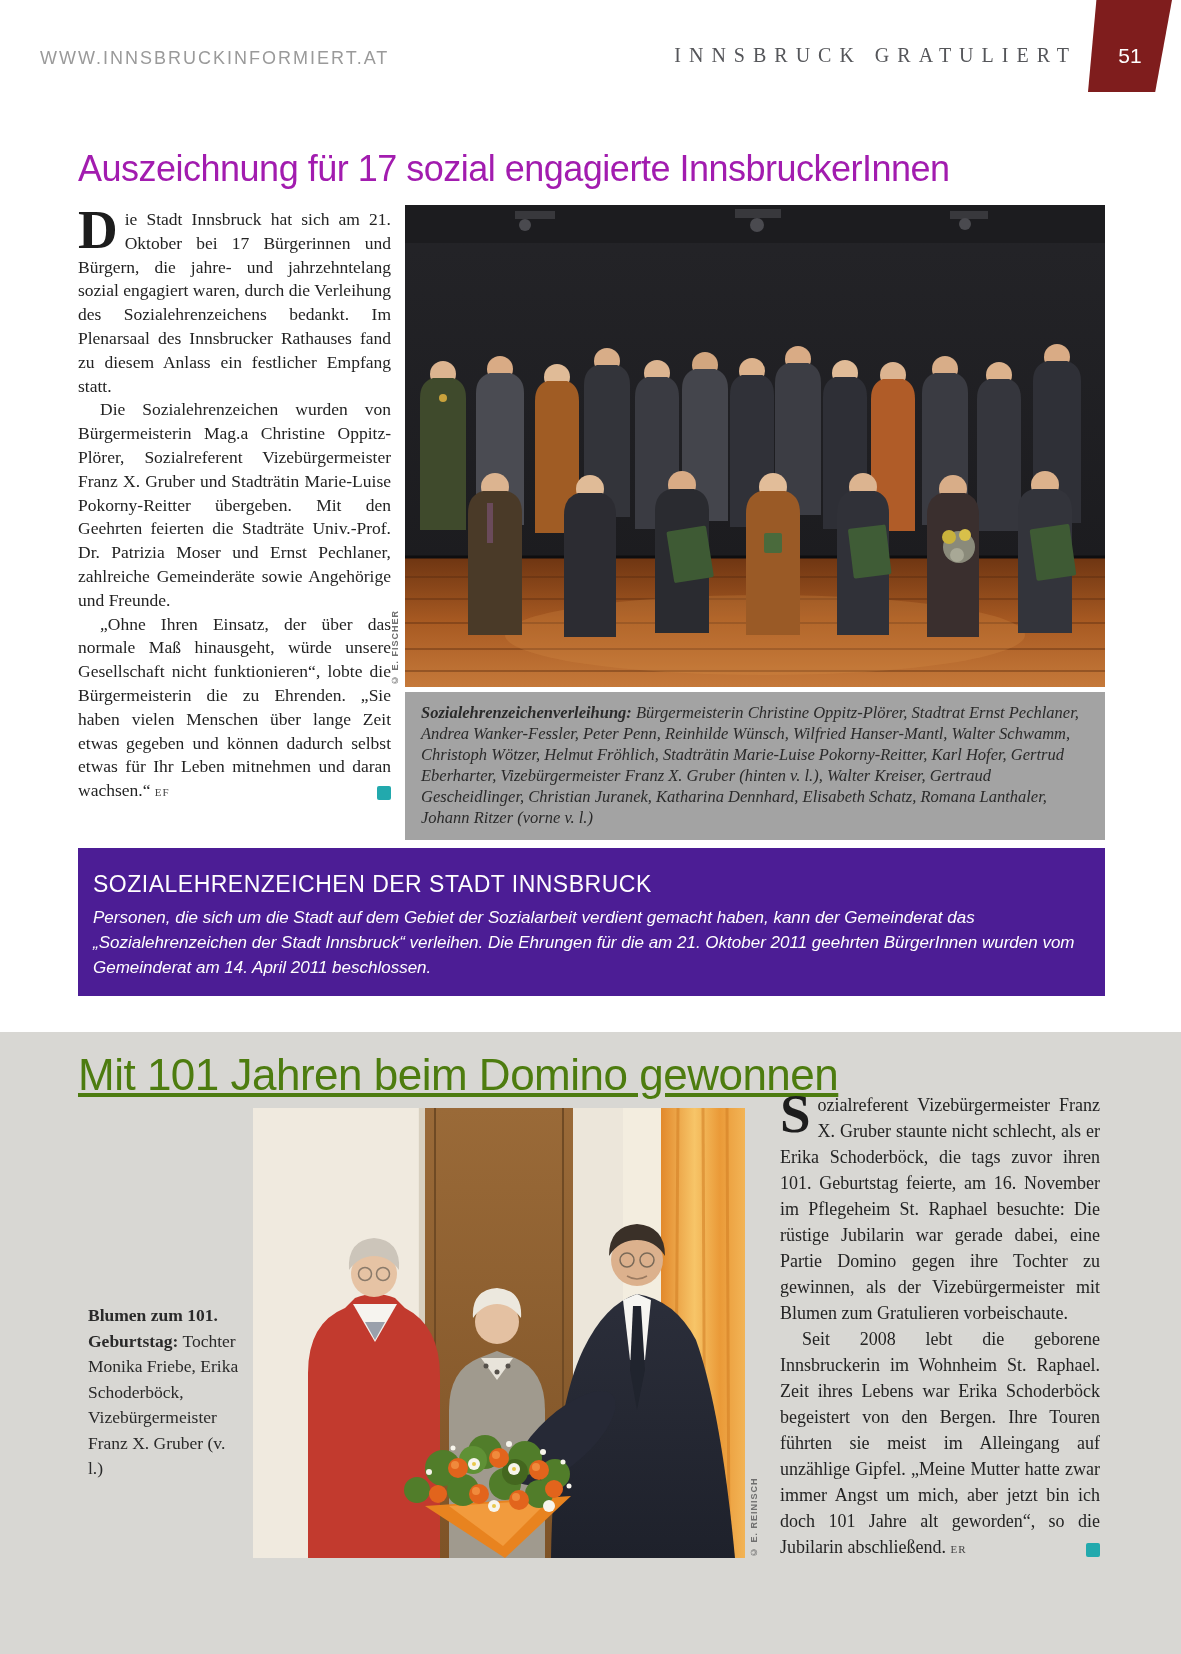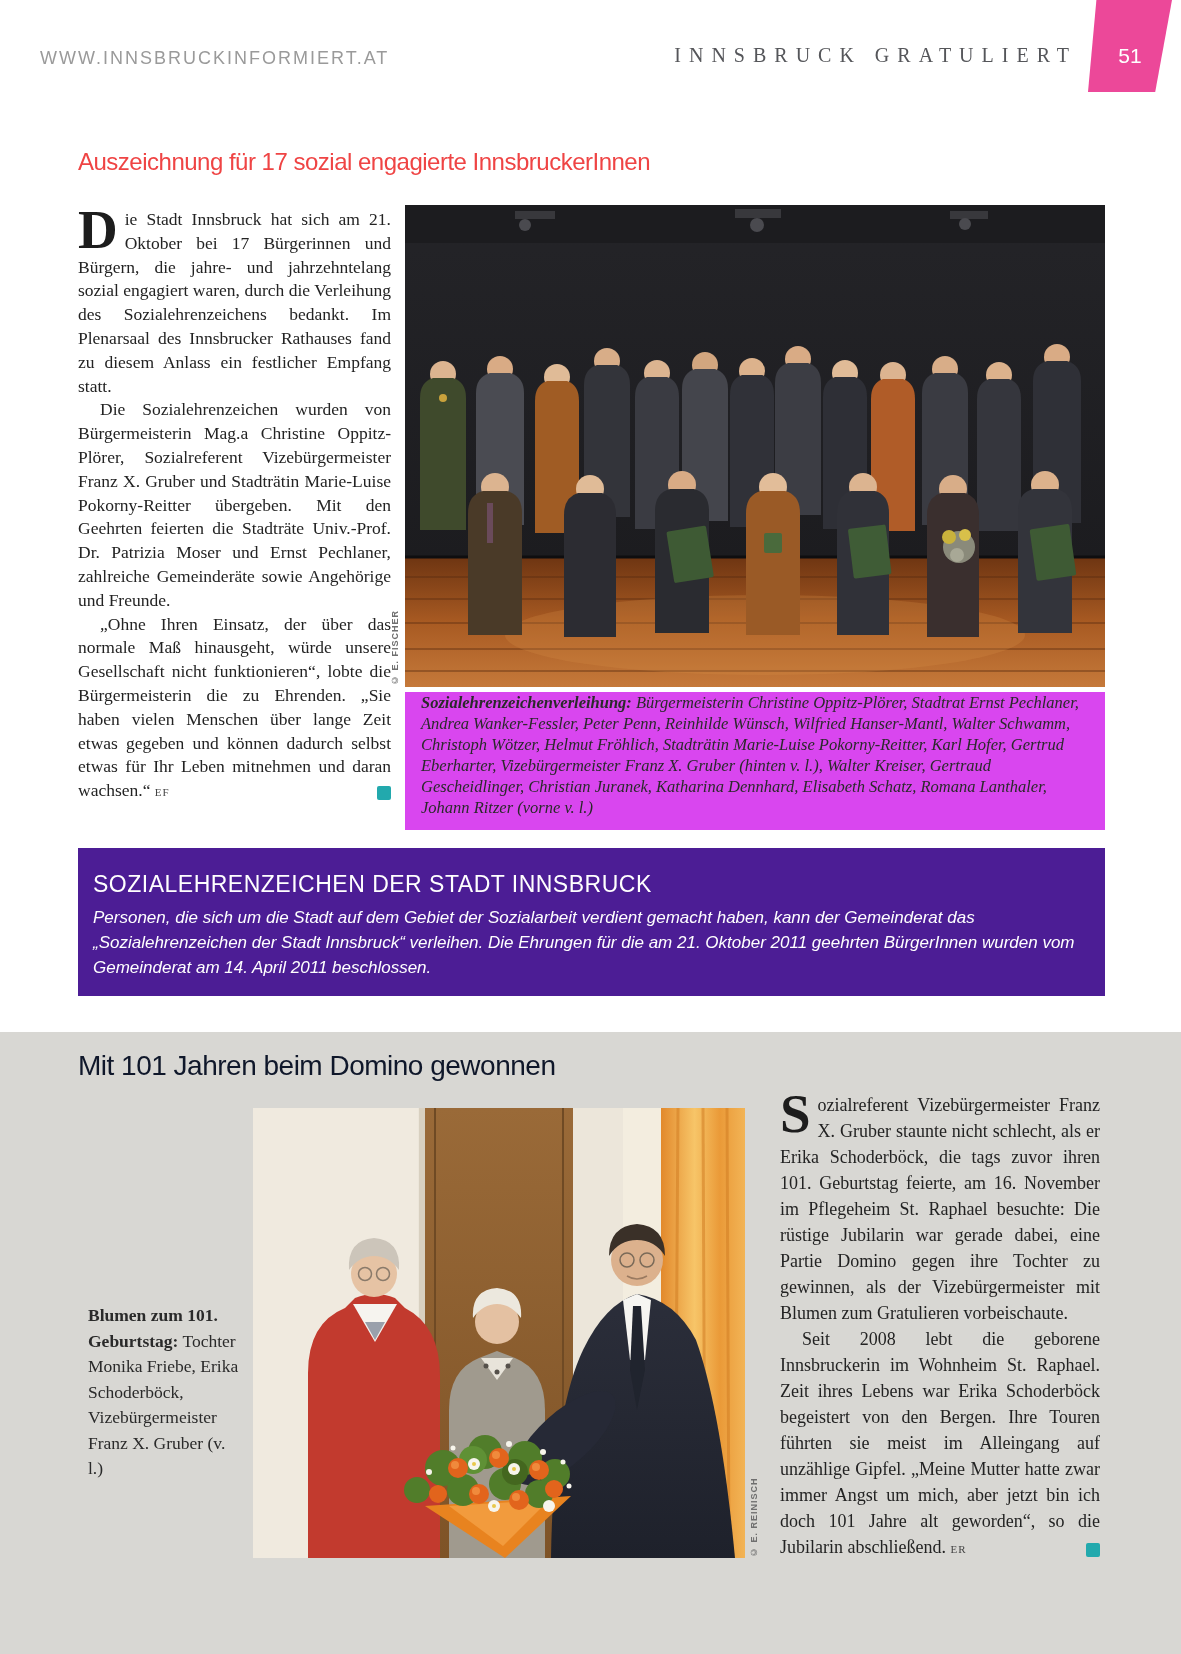--- a/index.html
+++ b/index.html
@@ -2,58 +2,58 @@
 <html lang="de"><head>
 <meta charset="utf-8">
 <style>
   * { margin:0; padding:0; box-sizing:border-box; }
   body { background:#fff; font-family:"Liberation Sans", sans-serif; }
   .page { position:relative; width:1181px; height:1654px; background:#ffffff; overflow:hidden; margin:0 auto; }
 
   
   .hdr-left { position:absolute; left:40px; top:48px; font-size:18px; letter-spacing:2px; color:#9a9a9a; font-weight:normal; }
   .hdr-right { position:absolute; right:104px; top:44px; font-size:20px; letter-spacing:8px; color:#55565a;font-family:Liberation Serif, serif; }
-  .page-tab { position:absolute; left:1088px; top:0; width:84px; height:92px; background:#ec4899;
+  .page-tab { position:absolute; left:1088px; top:0; width:84px; height:92px; background:#7f1d1d;
               clip-path:polygon(10% 0, 100% 0, 80% 100%, 0 100%);
               display:flex; align-items:center; justify-content:center; padding-top:20px;
               color:#fff; font-size:21px; }
 
   
-  .a1-title { position:absolute; left:78px; top:148px; width:1000px; font-size:24px; letter-spacing:-0.5px;
-              color:#ef4444; font-weight:400; }
+  .a1-title { position:absolute; left:78px; top:148px; width:1000px; font-size:36px; letter-spacing:-0.5px;
+              color:#a21caf; font-weight:400; }
   .serif { font-family:"Liberation Serif", serif; color:#232323; }
   .a1-col { position:absolute; left:78px; top:208px; width:313px; font-size:17.5px; line-height:23.8px;
             text-align:justify; }
   .a1-col p.ind, .a2-col p.ind { text-indent:22px; }
   .dropcap { float:left; font-size:55px; line-height:44px; font-weight:bold; padding-right:7px; color:#1d1d1d; }
   .initials { font-size:11px; letter-spacing:1px; color:#444; }
   .endrow { display:flex; justify-content:flex-end; margin-top:-19px; }
   .end-sq { width:14px; height:14px; background:#22a9ad; border-radius:2px; }
 
   .a1-photo { position:absolute; left:405px; top:205px; width:700px; height:482px; }
   .photo-credit { position:absolute; writing-mode:vertical-rl; transform:rotate(180deg);
                   font-size:9px; letter-spacing:1px; color:#6f6f6f; font-weight:bold; }
   .a1-credit { left:390px; top:545px; height:140px; }
   .a2-credit { left:749px; top:1415px; height:142px; }
 
-  .a1-caption { position:absolute; left:405px; top:692px; width:700px; background:#d946ef;
-                padding:1px 16px 12px; font-size:16.5px; line-height:20.9px; font-style:italic;
+  .a1-caption { position:absolute; left:405px; top:692px; width:700px; background:#a3a3a3;
+                padding:11px 16px 12px; font-size:16.5px; line-height:20.9px; font-style:italic;
                 font-family:"Liberation Serif", serif; color:#2a2a2a; }
   .cap-lead { font-weight:bold; }
 
   
   .infobox { position:absolute; left:78px; top:848px; width:1027px; height:148px; background:#4c1d95;
              color:#fff; padding:23px 22px 0 15px; }
   .infobox h2 { font-size:23px; font-weight:400; letter-spacing:0.5px; margin-bottom:7px; }
   .infobox p { font-size:17px; line-height:25px; font-weight:300;font-style:italic; }
 
   
   .gray-sec { position:absolute; left:0; top:1032px; width:1181px; height:622px; background:#d8d7d3; }
-  .a2-title { position:absolute; left:78px; top:1050px; width:900px; font-size:28px; letter-spacing:-0.5px;
-              color:#0f172a; font-weight:400; }
+  .a2-title { position:absolute; left:78px; top:1050px; width:900px; font-size:44px; letter-spacing:-0.5px;
+              color:#4d7c0f; font-weight:400;text-decoration:underline; }
   .a2-photo { position:absolute; left:253px; top:1108px; width:492px; height:450px; }
   .a2-caption { position:absolute; left:88px; top:1303px; width:152px; font-size:17.5px; line-height:25.5px;
                 font-family:"Liberation Serif", serif; color:#2a2a2a; }
   .a2-col { position:absolute; left:780px; top:1092px; width:320px; font-size:18px; line-height:26px;
             text-align:justify; }
   svg { display:block; }
 </style>
 </head>
 <body>
 

